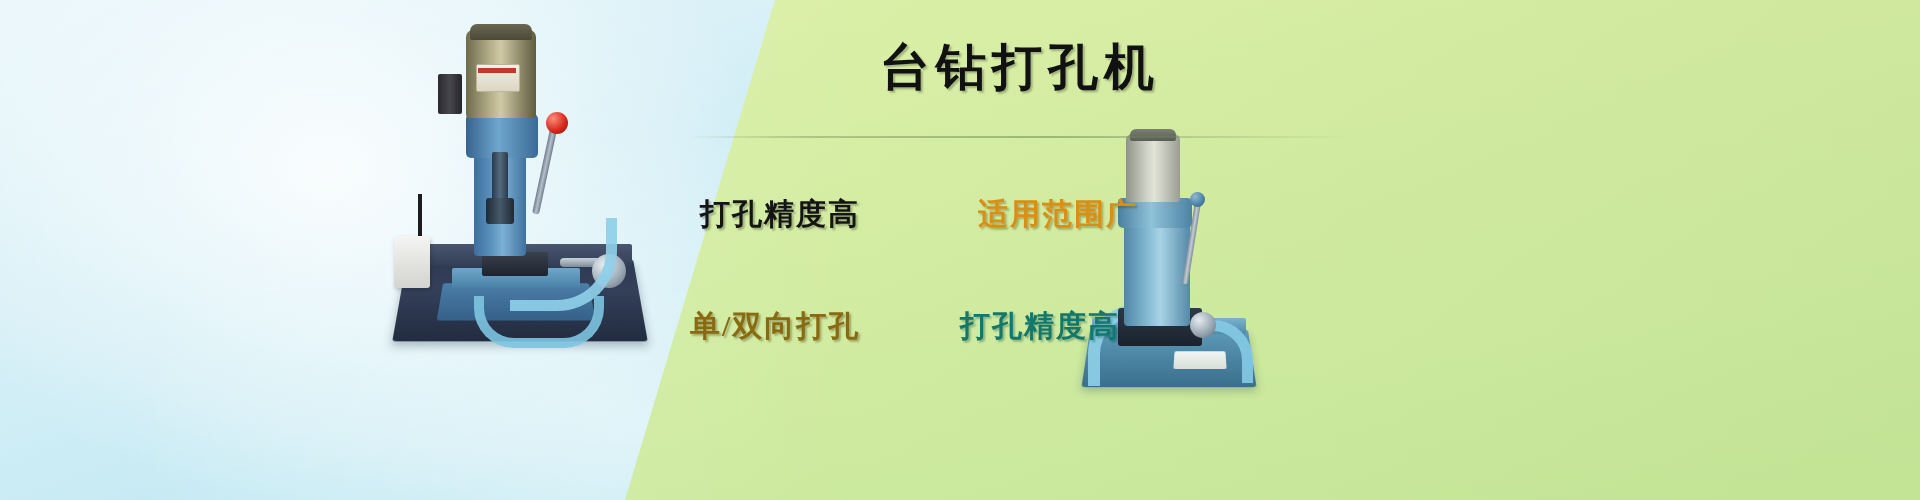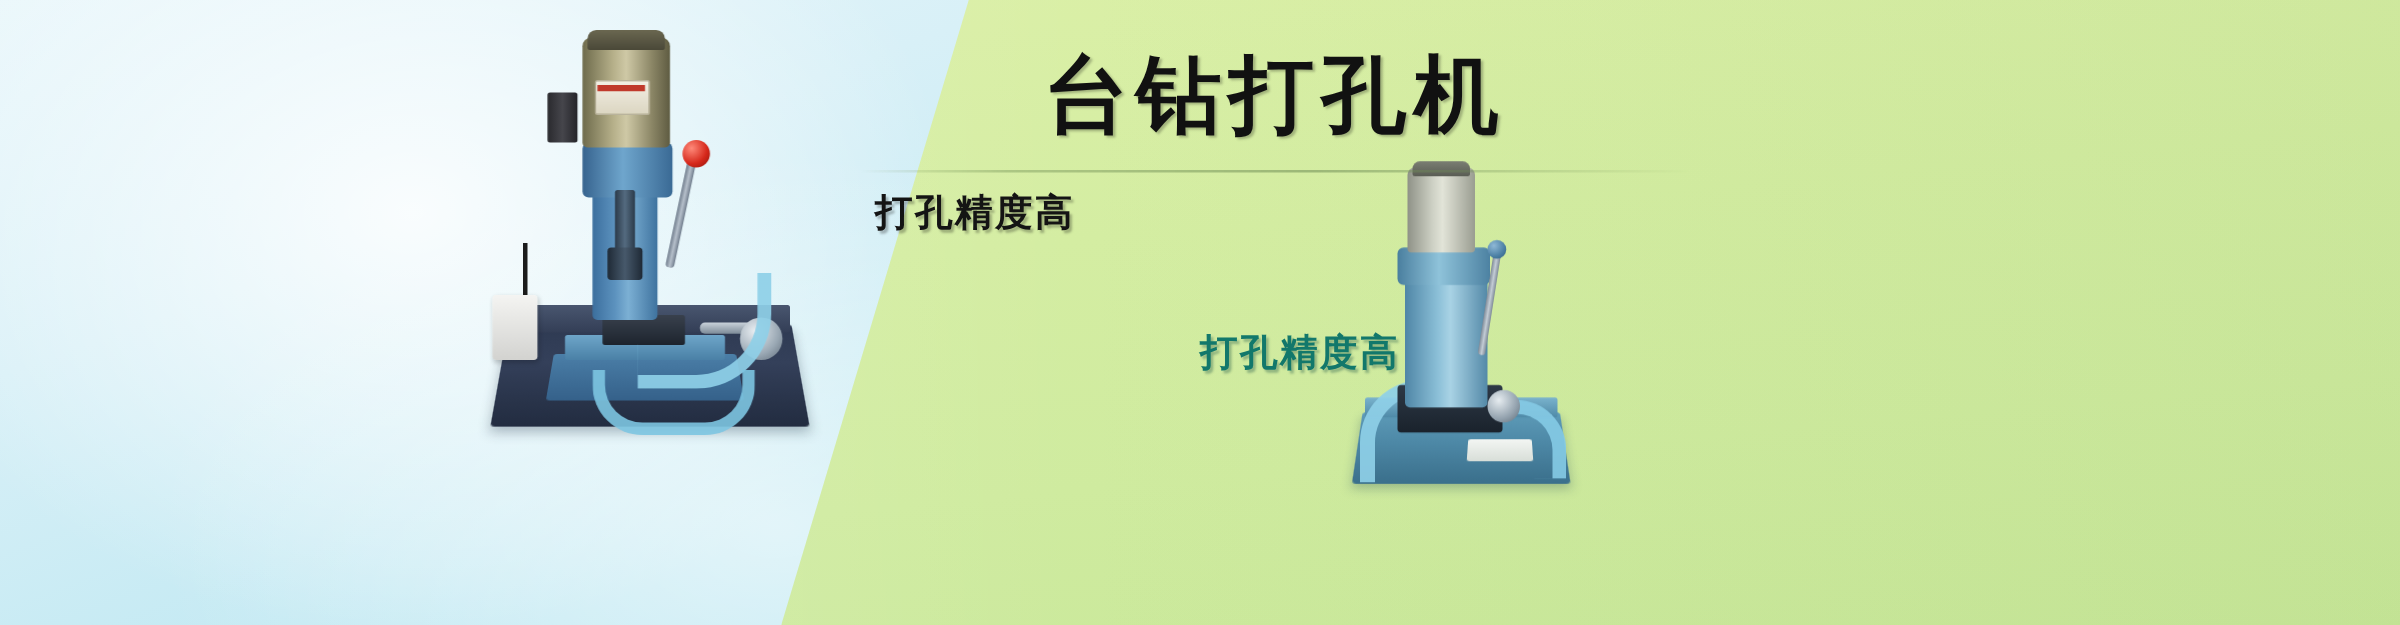--- a/index.html
+++ b/index.html
@@ -21,29 +21,29 @@
     background:linear-gradient(175deg,#dcf0a8 0%,#d4eda2 40%,#cfeb9f 70%,#c9e89a 100%);
     clip-path:polygon(775px 0,1920px 0,1920px 500px,625px 500px);}
   .green-panel-shade{position:absolute;top:0;left:0;width:1920px;height:500px;
     background:linear-gradient(to right,rgba(255,255,255,.28),rgba(255,255,255,0) 45%,rgba(150,190,110,.13) 100%);
     clip-path:polygon(775px 0,1920px 0,1920px 500px,625px 500px);pointer-events:none;}
 
   
   .content{position:absolute;left:660px;top:0;width:720px;height:500px;}
 
   .title{position:absolute;left:0;top:42px;width:720px;text-align:center;
-    font-size:68px;line-height:1;font-weight:bold;color:#111;letter-spacing:6px;
+    font-size:50px;line-height:1;font-weight:bold;color:#111;letter-spacing:6px;
     text-shadow:2px 2px 2px rgba(0,0,0,.25);}
 
   .divider{position:absolute;left:28px;top:136px;width:664px;height:2px;
     background:linear-gradient(to right,rgba(120,150,90,0) 0%,rgba(120,150,90,.45) 18%,rgba(110,140,85,.55) 55%,rgba(120,150,90,0) 100%);}
 
   .features{position:absolute;left:0;top:150px;width:720px;height:250px;}
   .frow{position:relative;height:52px;margin-bottom:4px;}
-  .fitem{position:absolute;font-size:30px;font-weight:bold;letter-spacing:2px;white-space:nowrap;}
+  .fitem{position:absolute;font-size:30px;font-weight:bold;letter-spacing:2px;white-space:nowrap;margin-top:44px;}
 
   .r1 .a{left:40px;top:0;color:#141414;text-shadow:2px 2px 2px rgba(0,0,0,.28);}
   .r1 .b{left:318px;top:0;color:#d98f14;text-shadow:2px 2px 2px rgba(90,60,0,.35);}
   .r2 .a{left:122px;top:0;color:#3b2f7a;text-shadow:2px 2px 2px rgba(20,10,60,.32);}
   .r2 .b{left:360px;top:0;color:#14378f;text-shadow:2px 2px 2px rgba(5,15,70,.32);}
   .r3 .a{left:30px;top:0;color:#8a6a10;text-shadow:2px 2px 2px rgba(70,50,0,.35);}
   .r3 .b{left:300px;top:0;color:#12786b;text-shadow:2px 2px 2px rgba(0,60,55,.32);}
   .r4 .a{left:190px;top:0;color:#1d5a22;text-shadow:2px 2px 2px rgba(0,50,10,.32);}
 
   
@@ -188,26 +188,28 @@
   <div class="content">
 
     <div class="title">台钻打孔机</div>
 
     <div class="divider"></div>
 
     <div class="features">
 
       <div class="frow r1">
         <span class="fitem a">打孔精度高</span>
+        <span class="fitem b">适用范围广</span>
       </div>
 
       <div class="frow r2">
       </div>
 
       <div class="frow r3">
+        <span class="fitem a">单/双向打孔</span>
         <span class="fitem b">打孔精度高</span>
       </div>
 
 
     </div>
   </div>
 
 </div>
 
 </body></html>

